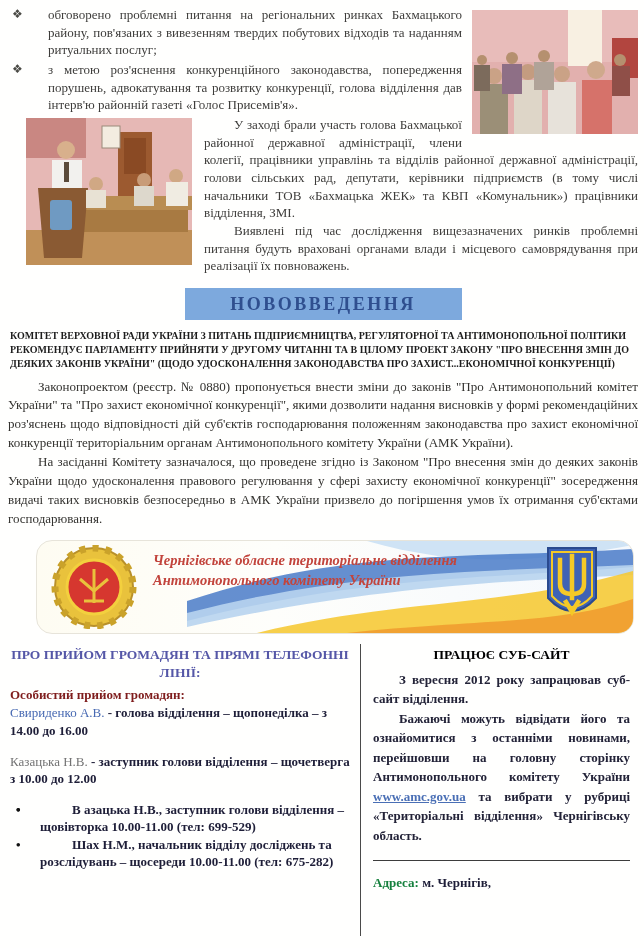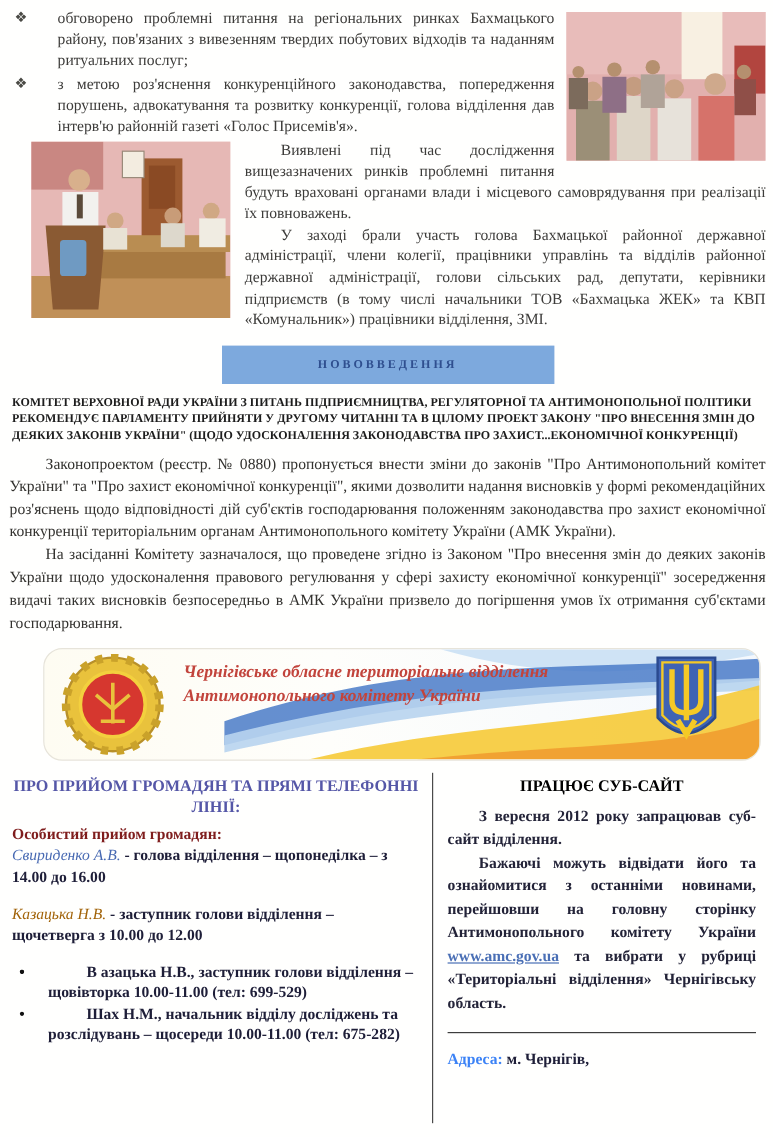--- a/index.html
+++ b/index.html
@@ -15,21 +15,21 @@
   .photo-right{ float:right; width:166px; height:124px; margin:4px 0 6px 10px; }
   .photo-left { float:left;  width:166px; height:147px; margin:2px 12px 4px 18px; }
   .bullet-item{ position:relative; padding-left:40px; margin:0 0 2px 0; }
   .bullet-mark{ position:absolute; left:4px; top:0; color:#4a4a45; font-size:12px; font-family:"DejaVu Sans",sans-serif;}
   .flow p.body-par{ margin:0; text-indent:30px; }
   .clear{ clear:both; }
   
   .innov-banner{
     margin:13px auto 9px; width:277px; height:32px;
     display:flex; align-items:center; justify-content:center;
-    font-weight:bold; letter-spacing:2.5px; font-size:10px;
+    font-weight:bold; letter-spacing:2.5px; font-size:18px;
   }
   
   .law-heading{
     text-align:left; font-weight:bold; color:#1d1d1d;
     font-size:10px; line-height:1.42; margin:2px 2px 6px 2px;
   }
   .law-par{ margin:0; text-align:justify; text-indent:30px; line-height:1.45; color:#33322f;}
   
   .org-banner{
     position:relative; margin:12px 6px 0 28px; width:596px; height:92px;
@@ -43,21 +43,21 @@
     font-weight:bold; font-style:italic; font-size:14.5px; line-height:1.35;
   }
   .org-trident{ position:absolute; right:34px; top:5px; }
   
   .columns{ display:flex; margin-top:10px; min-height:292px; }
   .col-left{ width:352px; box-sizing:border-box; padding:0 10px 0 2px; }
   .col-right{ flex:1; box-sizing:border-box; border-left:1.5px solid #4a4a4a; padding:0 8px 0 12px; }
   .col-title{ text-align:center; font-weight:bold; font-size:13.5px; line-height:1.3; margin:2px 0 6px 0; }
   .sub-head{ font-weight:bold; font-size:13px; margin:6px 0 1px 0; }
   .entry{ margin:0 0 13px 0; line-height:1.35; }
-  .entry .name{ font-style:italic; }
+  .entry .name{ }
   .entry .detail{ font-weight:bold; color:#1e1e38; }
   .qa-item{ position:relative; padding-left:30px; text-indent:32px; font-weight:bold; color:#1e1e38; line-height:1.35; margin:0; }
   .qa-item .dot{ position:absolute; left:6px; top:0; text-indent:0; color:#111; }
   .sub-par{ margin:0; text-align:justify; font-weight:bold; color:#232338; line-height:1.5; }
   .sub-par.ind{ text-indent:26px; }
   .site-link{ text-decoration:underline; font-weight:bold; cursor:pointer; }
   .rule{ border:none; border-top:1.5px solid #3d3d3d; margin:15px 0 12px 0; }
   .addr-line{ margin:0; line-height:1.5; font-weight:bold; color:#1e1e38; }
   .addr-label{ font-weight:bold; }
 </style>
@@ -125,22 +125,22 @@
           <circle cx="70" cy="66" r="7" fill="#d0a884"></circle>
             <rect x="60" y="72" width="20" height="18" fill="#e8e2d4"></rect>
           <circle cx="118" cy="62" r="7" fill="#c89c78"></circle>
             <rect x="108" y="68" width="20" height="20" fill="#ddd8cc"></rect>
           <circle cx="150" cy="58" r="7" fill="#d0a884"></circle>
             <rect x="140" y="64" width="22" height="24" fill="#f0ece2"></rect>
         </g>
       </svg>
     </div>
 
+    <p class="body-par">У заході брали участь голова Бахмацької районної державної адміністрації, члени колегії, працівники управлінь та відділів районної державної адміністрації, голови сільських рад, депутати, керівники підприємств (в тому числі начальники ТОВ «Бахмацька ЖЕК» та КВП «Комунальник») працівники відділення, ЗМІ.</p>
     <p class="body-par">Виявлені під час дослідження вищезазначених ринків проблемні питання будуть враховані органами влади і місцевого самоврядування при реалізації їх повноважень.</p>
-    <p class="body-par">У заході брали участь голова Бахмацької районної державної адміністрації, члени колегії, працівники управлінь та відділів районної державної адміністрації, голови сільських рад, депутати, керівники підприємств (в тому числі начальники ТОВ «Бахмацька ЖЕК» та КВП «Комунальник») працівники відділення, ЗМІ.</p>
     <div class="clear"></div>
   </div>
 
   <div class="innov-banner" style="background:#7da9dd; color:#2f4f8f;">
     <span>НОВОВВЕДЕННЯ</span>
   </div>
 
   <div class="law-heading">КОМІТЕТ ВЕРХОВНОЇ РАДИ УКРАЇНИ З ПИТАНЬ ПІДПРИЄМНИЦТВА, РЕГУЛЯТОРНОЇ ТА АНТИМОНОПОЛЬНОЇ ПОЛІТИКИ РЕКОМЕНДУЄ ПАРЛАМЕНТУ ПРИЙНЯТИ У ДРУГОМУ ЧИТАННІ ТА В ЦІЛОМУ ПРОЕКТ ЗАКОНУ "ПРО ВНЕСЕННЯ ЗМІН ДО ДЕЯКИХ ЗАКОНІВ УКРАЇНИ" (ЩОДО УДОСКОНАЛЕННЯ ЗАКОНОДАВСТВА ПРО ЗАХИСТ...ЕКОНОМІЧНОЇ КОНКУРЕНЦІЇ)</div>
   <p class="law-par">Законопроектом (реєстр. № 0880) пропонується внести зміни до законів "Про Антимонопольний комітет України" та "Про захист економічної конкуренції", якими дозволити надання висновків у формі рекомендаційних роз'яснень щодо відповідності дій суб'єктів господарювання положенням законодавства про захист економічної конкуренції територіальним органам Антимонопольного комітету України (АМК України).</p>
   <p class="law-par">На засіданні Комітету зазначалося, що проведене згідно із Законом "Про внесення змін до деяких законів України щодо удосконалення правового регулювання у сфері захисту економічної конкуренції" зосередження видачі таких висновків безпосередньо в АМК України призвело до погіршення умов їх отримання суб'єктами господарювання.</p>
@@ -184,21 +184,21 @@
 
     <div class="col-left">
       <div class="col-title" style="color:#5557a7;">ПРО ПРИЙОМ ГРОМАДЯН ТА ПРЯМІ ТЕЛЕФОННІ ЛІНІЇ:</div>
 
       <div class="sub-head" style="color:#7f1d1d;">Особистий прийом громадян:</div>
 
       <p class="entry">
         <span class="name" style="color:#4769b2;">Свириденко А.В.</span><span class="detail"> -  голова відділення – щопонеділка  – з 14.00 до 16.00</span>
       </p>
       <p class="entry">
-        <span class="name" style="color:#a16207;margin-top:37px;">Казацька Н.В.</span><span class="detail"> - заступник голови відділення – щочетверга з 10.00 до 12.00</span>
+        <span class="name" style="color:#737373;margin-top:37px;">Казацька Н.В.</span><span class="detail"> - заступник голови відділення – щочетверга з 10.00 до 12.00</span>
       </p>
 
 
       <p class="qa-item">
         <span class="dot">•</span>
       </p>
       <p class="qa-item">
         <span class="dot">•</span>
         <span>В азацька Н.В., заступник голови відділення – щовівторка 10.00-11.00 (тел: 699-529)</span>
       </p>
@@ -213,21 +213,21 @@
       <div class="col-title" style="color:#000000;">ПРАЦЮЄ СУБ-САЙТ</div>
 
       <p class="sub-par ind">З вересня 2012 року запрацював суб-сайт відділення.</p>
       <p class="sub-par ind">
         <span>Бажаючі можуть відвідати його та ознайомитися з останніми новинами, перейшовши на головну сторінку Антимонопольного комітету України </span><a class="site-link" style="color:#4a6fb5;">www.amc.gov.ua</a><span> та вибрати у рубриці «Територіальні відділення» Чернігівську область.</span>
       </p>
 
       <hr class="rule">
 
       <p class="addr-line">
-        <span class="addr-label" style="color:#3b82f6;">Адреса:</span><span> м. Чернігів,</span>
+        <span class="addr-label" style="color:#15803d;">Адреса:</span><span> м. Чернігів,</span>
       </p>
       <p class="addr-line">
         
       </p>
 
     </div>
   </div>
 
 </div>
 

